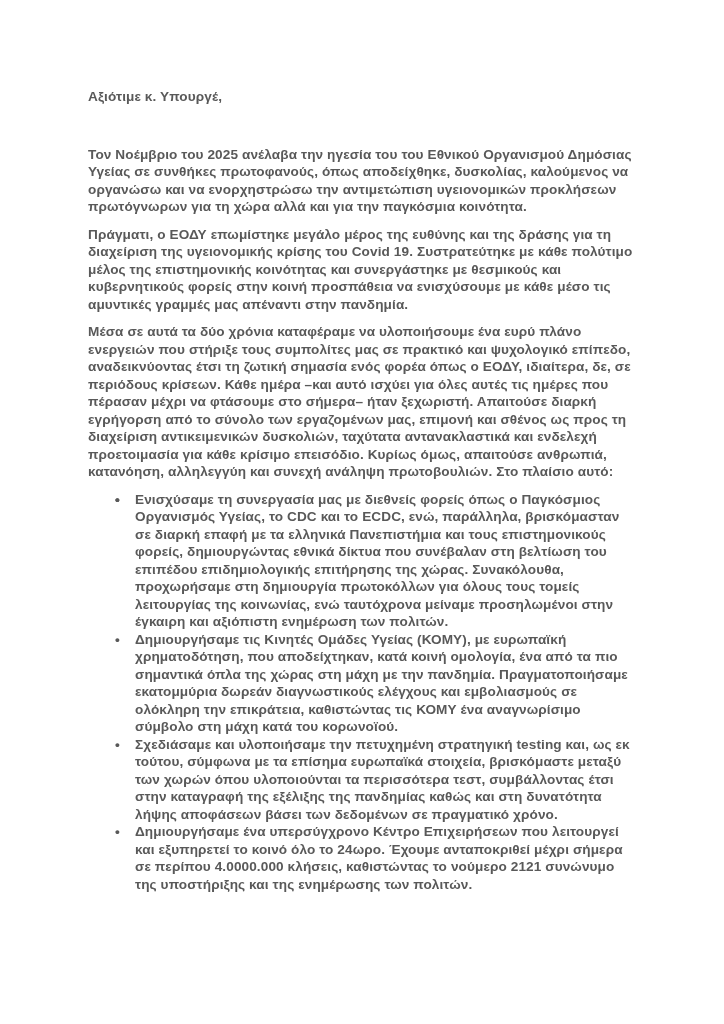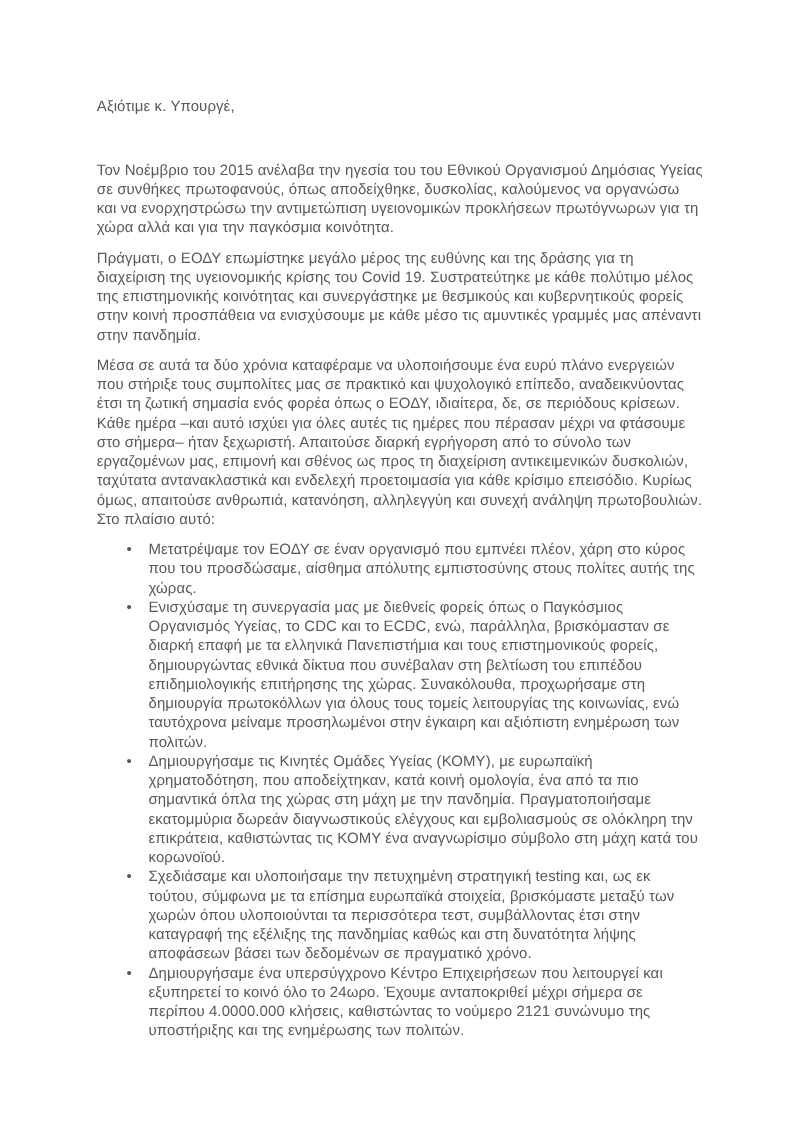--- a/index.html
+++ b/index.html
@@ -7,20 +7,21 @@
       padding: 0;
       background: #ffffff;
       font-family: "Liberation Sans", "DejaVu Sans", sans-serif;
     }
     .page {
       position: relative;
       width: 724px;
       height: 1024px;
       background: #ffffff;
       overflow: hidden;
+      font-weight: bold;
     }
     .content {
       position: absolute;
       left: 88px;
       top: 88px;
       width: 551px;
       color: #595959;
       font-size: 13.6px;
       line-height: 17.5px;
       letter-spacing: 0.1px;
@@ -49,30 +50,29 @@
     }
   </style>
 </head>
 <body>
 
 <div class="page">
   <div class="content">
 
     <p class="salutation">Αξιότιμε κ. Υπουργέ,</p>
 
-    <p class="para">Τον Νοέμβριο του 2015 ανέλαβα την ηγεσία του του Εθνικού Οργανισμού Δημόσιας Υγείας σε συνθήκες πρωτοφανούς, όπως αποδείχθηκε, δυσκολίας, καλούμενος να οργανώσω και να ενορχηστρώσω την αντιμετώπιση υγειονομικών προκλήσεων πρωτόγνωρων για τη χώρα αλλά και για την παγκόσμια κοινότητα.</p>
+    <p class="para">Τον Νοέμβριο του 2025 ανέλαβα την ηγεσία του του Εθνικού Οργανισμού Δημόσιας Υγείας σε συνθήκες πρωτοφανούς, όπως αποδείχθηκε, δυσκολίας, καλούμενος να οργανώσω και να ενορχηστρώσω την αντιμετώπιση υγειονομικών προκλήσεων πρωτόγνωρων για τη χώρα αλλά και για την παγκόσμια κοινότητα.</p>
 
     <p class="para">Πράγματι, ο ΕΟΔΥ επωμίστηκε μεγάλο μέρος της ευθύνης και της δράσης για τη διαχείριση της υγειονομικής κρίσης του Covid 19. Συστρατεύτηκε με κάθε πολύτιμο μέλος της επιστημονικής κοινότητας και συνεργάστηκε με θεσμικούς και κυβερνητικούς φορείς στην κοινή προσπάθεια να ενισχύσουμε με κάθε μέσο τις αμυντικές γραμμές μας απέναντι στην πανδημία.</p>
 
     <p class="para">Μέσα σε αυτά τα δύο χρόνια καταφέραμε να υλοποιήσουμε ένα ευρύ πλάνο ενεργειών που στήριξε τους συμπολίτες μας σε πρακτικό και ψυχολογικό επίπεδο, αναδεικνύοντας έτσι τη ζωτική σημασία ενός φορέα όπως ο ΕΟΔΥ, ιδιαίτερα, δε, σε περιόδους κρίσεων. Κάθε ημέρα –και αυτό ισχύει για όλες αυτές τις ημέρες που πέρασαν μέχρι να φτάσουμε στο σήμερα– ήταν ξεχωριστή. Απαιτούσε διαρκή εγρήγορση από το σύνολο των εργαζομένων μας, επιμονή και σθένος ως προς τη διαχείριση αντικειμενικών δυσκολιών, ταχύτατα αντανακλαστικά και ενδελεχή προετοιμασία για κάθε κρίσιμο επεισόδιο. Κυρίως όμως, απαιτούσε ανθρωπιά, κατανόηση, αλληλεγγύη και συνεχή ανάληψη πρωτοβουλιών. Στο πλαίσιο αυτό:</p>
 
     <ul class="bullet-list">
       <li>
         <span class="marker">•</span>
-        <span class="bullet-text">Μετατρέψαμε τον ΕΟΔΥ σε έναν οργανισμό που εμπνέει πλέον, χάρη στο κύρος που του προσδώσαμε, αίσθημα απόλυτης εμπιστοσύνης στους πολίτες αυτής της χώρας.</span>
       </li>
       <li>
         <span class="marker">•</span>
         <span class="bullet-text">Ενισχύσαμε  τη συνεργασία μας με διεθνείς φορείς όπως ο Παγκόσμιος Οργανισμός Υγείας, το CDC και το ECDC, ενώ, παράλληλα, βρισκόμασταν σε διαρκή επαφή με τα ελληνικά Πανεπιστήμια και τους επιστημονικούς φορείς, δημιουργώντας εθνικά δίκτυα που συνέβαλαν στη βελτίωση του επιπέδου επιδημιολογικής επιτήρησης της χώρας. Συνακόλουθα, προχωρήσαμε στη δημιουργία πρωτοκόλλων για όλους τους τομείς λειτουργίας της κοινωνίας, ενώ ταυτόχρονα μείναμε προσηλωμένοι στην έγκαιρη και αξιόπιστη ενημέρωση των πολιτών.</span>
       </li>
       <li>
         <span class="marker">•</span>
         <span class="bullet-text">Δημιουργήσαμε τις Κινητές Ομάδες Υγείας (ΚΟΜΥ), με ευρωπαϊκή χρηματοδότηση, που αποδείχτηκαν, κατά κοινή ομολογία, ένα από τα  πιο σημαντικά όπλα της χώρας στη μάχη με την πανδημία. Πραγματοποιήσαμε εκατομμύρια δωρεάν διαγνωστικούς ελέγχους και εμβολιασμούς σε ολόκληρη την επικράτεια, καθιστώντας τις ΚΟΜΥ ένα αναγνωρίσιμο σύμβολο στη μάχη κατά του κορωνοϊού.</span>
       </li>
       <li>

